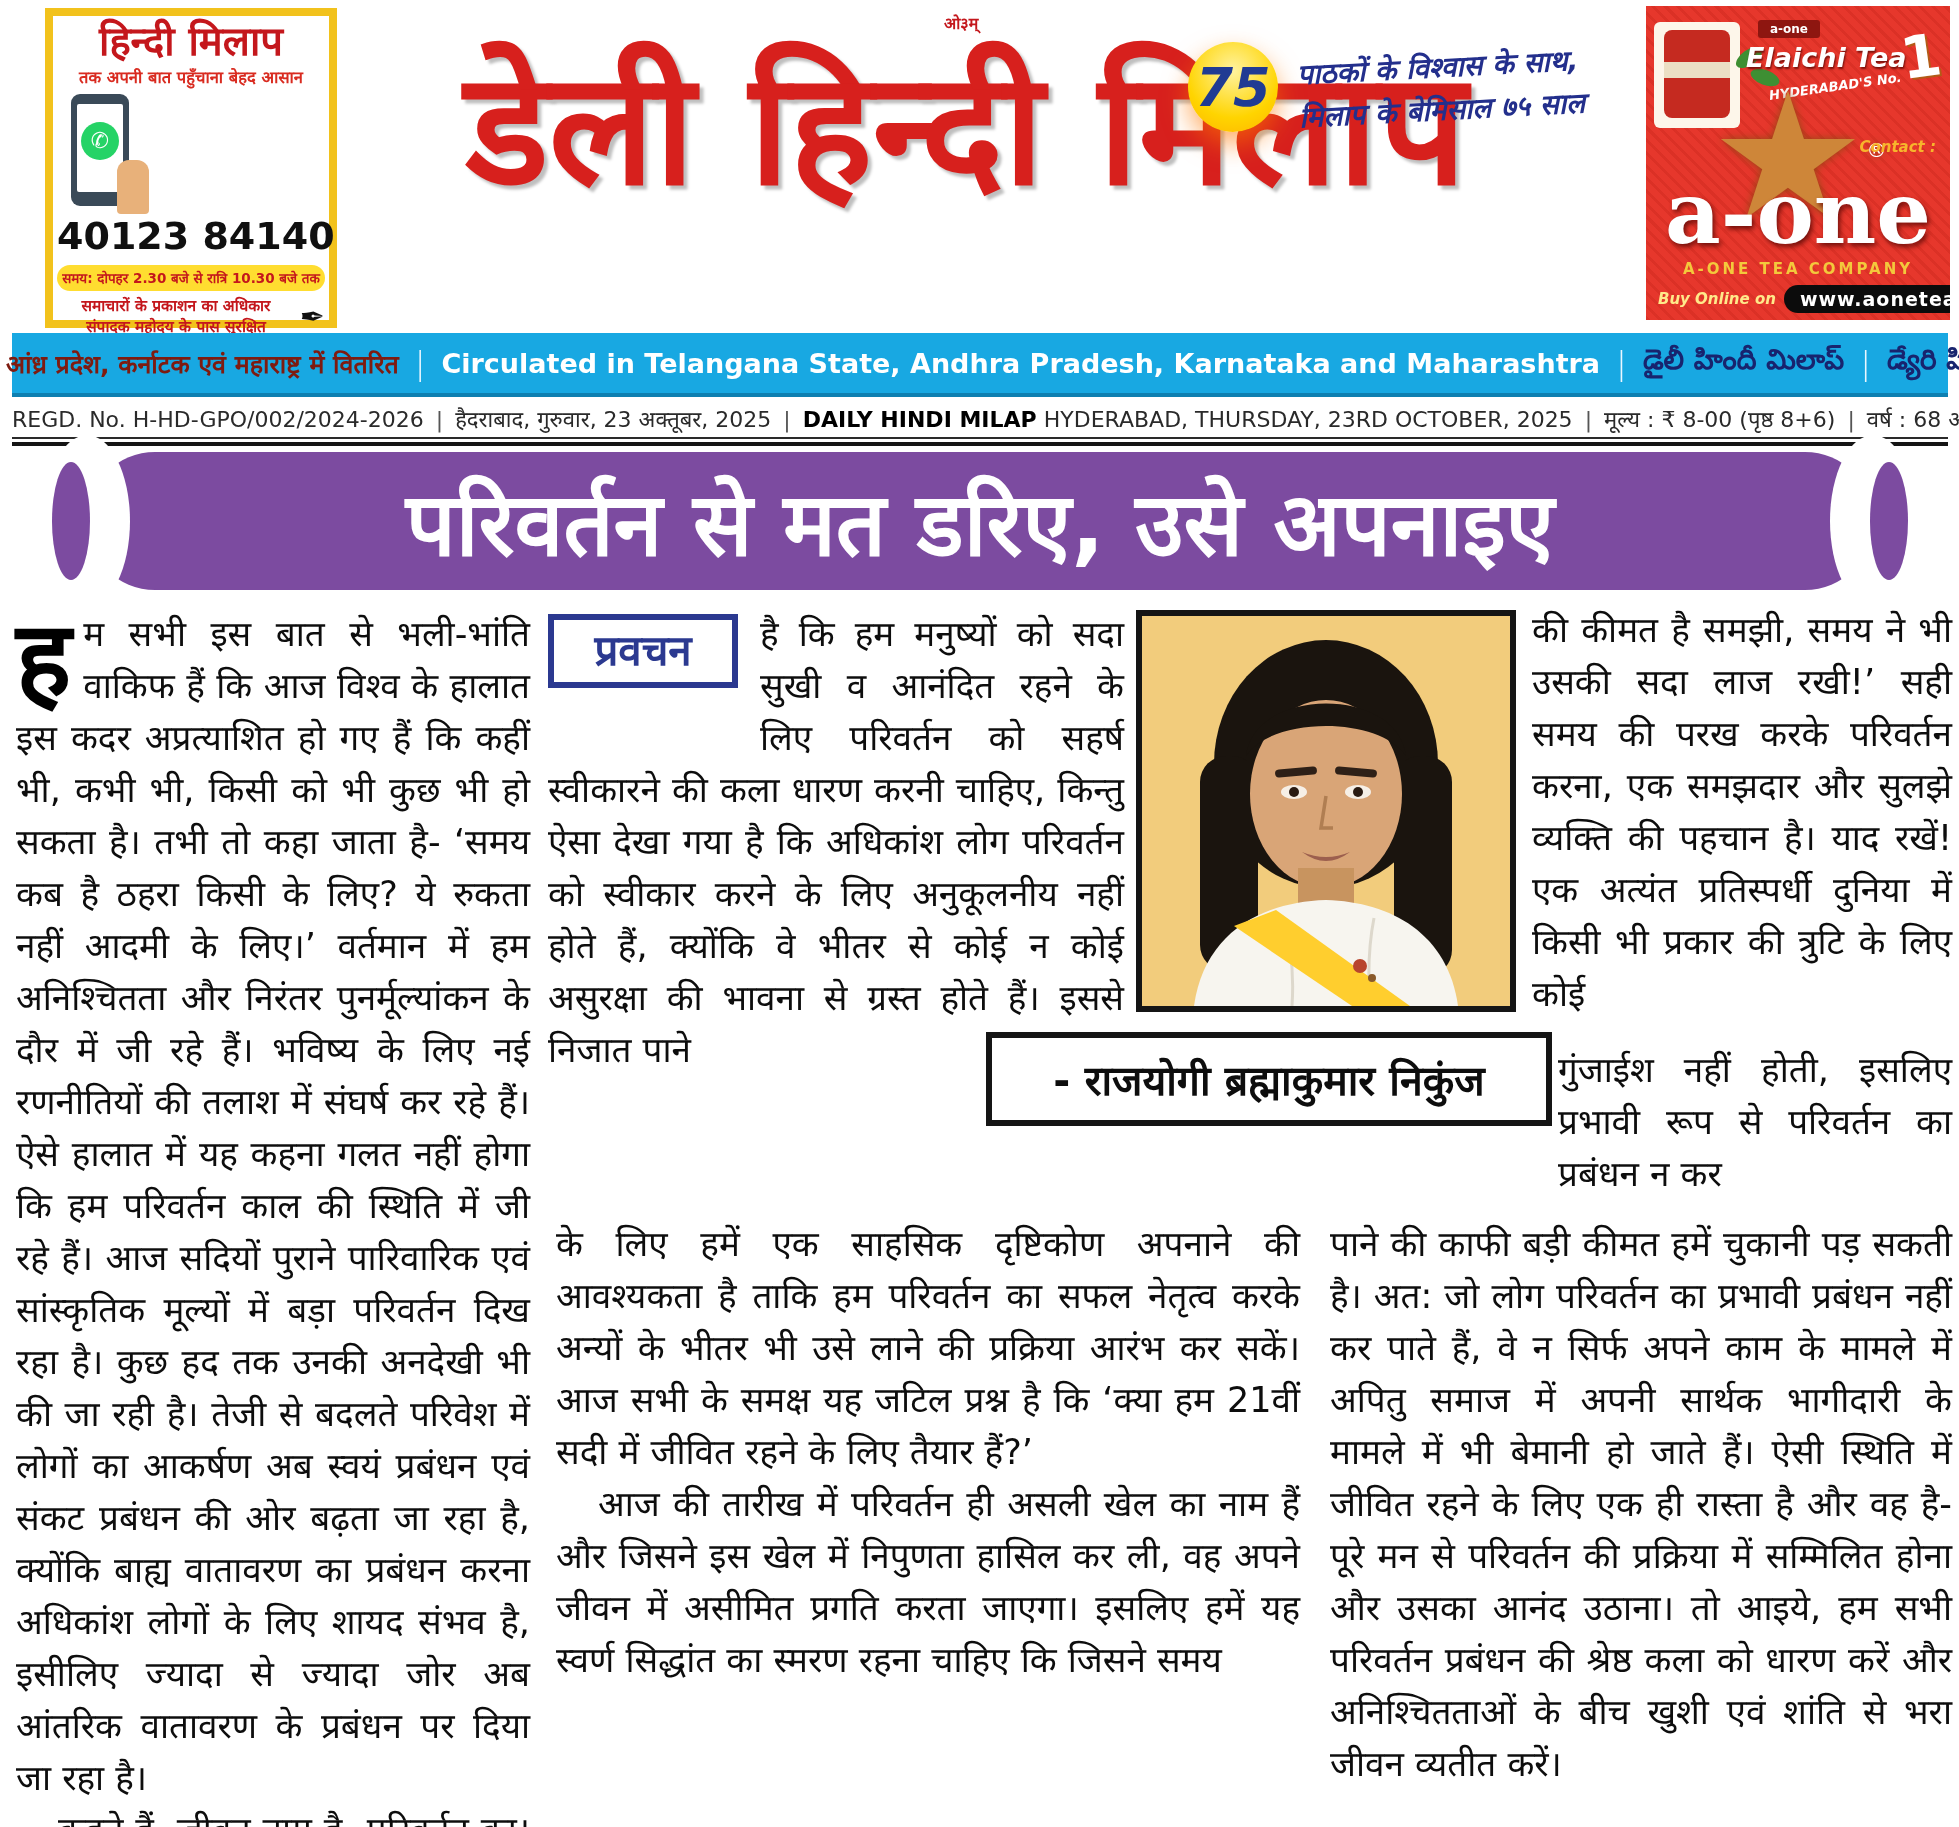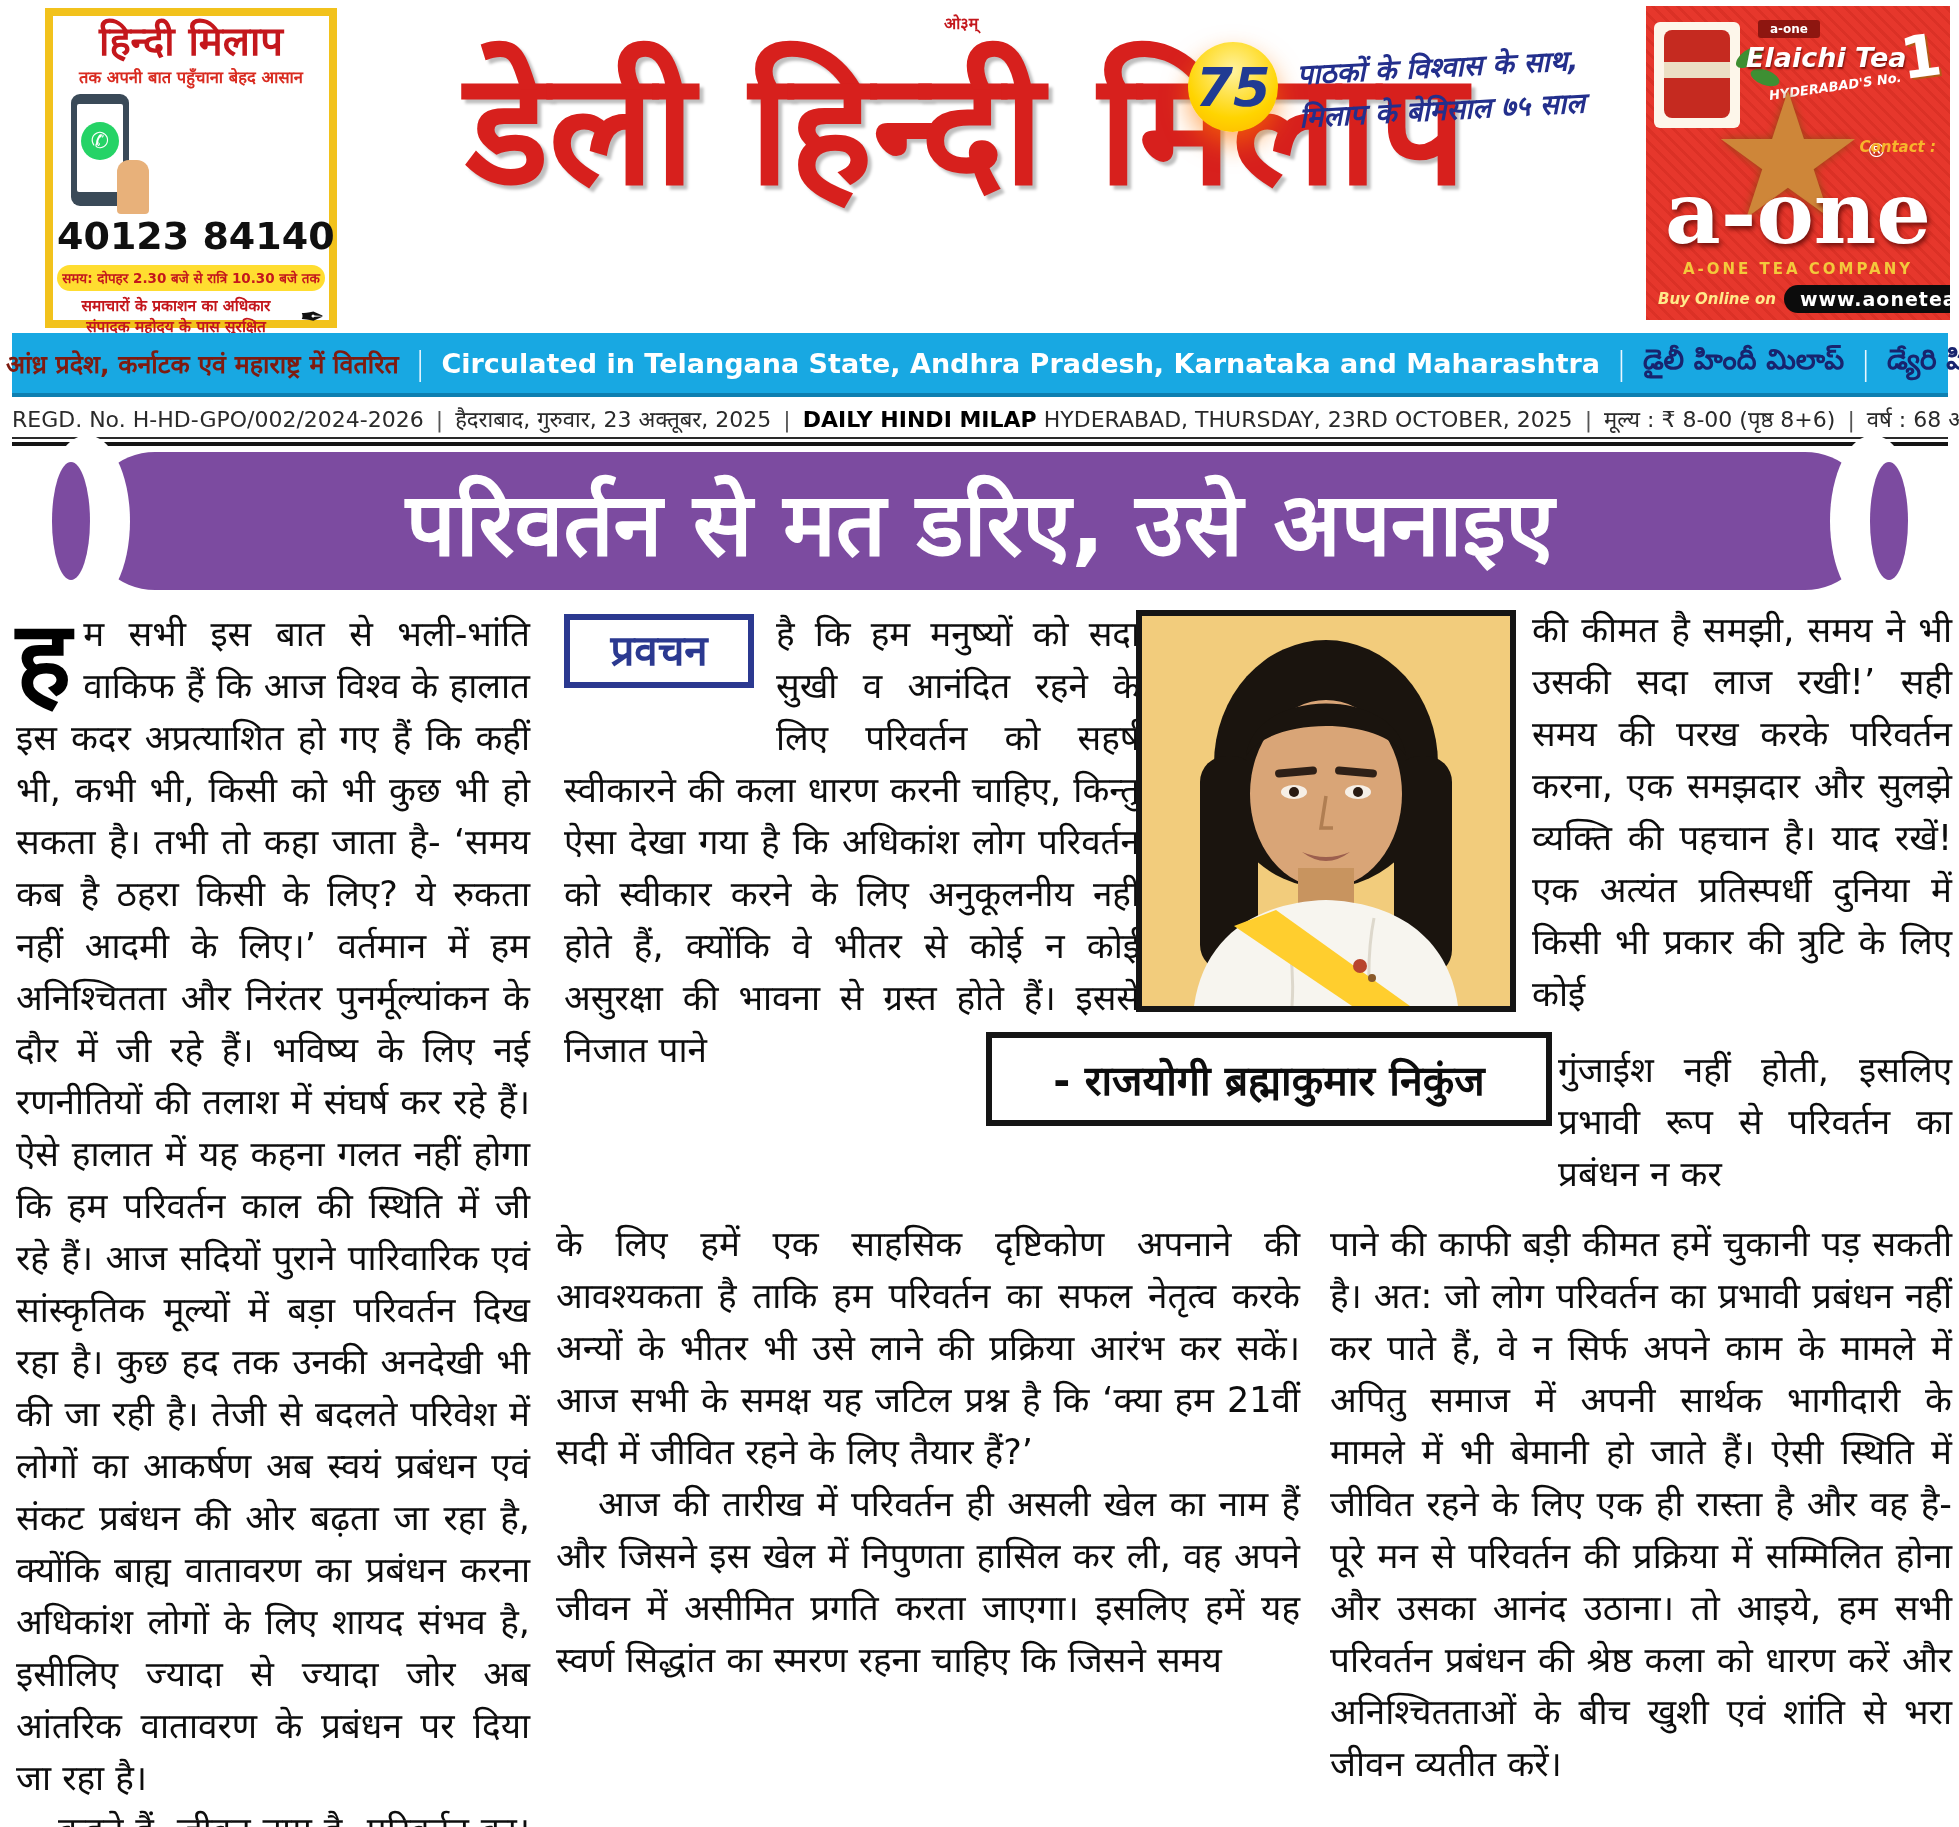--- a/index.html
+++ b/index.html
@@ -89,21 +89,21 @@
     background:#fff; border-radius:50%; }
   .gap.left { left:-8px; } .gap.right { right:-8px; }
   .banner .cap { position:absolute; top:50%; transform:translateY(-50%); width:38px; height:118px;
     background:#7C4BA0; border-radius:50%; }
   .cap.left { left:0; } .cap.right { right:0; }
   .banner .headline { position:absolute; left:90px; right:90px; top:0; bottom:0; display:flex;
     align-items:center; justify-content:center; color:#fff; font-size:88px; font-weight:800; white-space:nowrap; }
   
   .body-text { position:absolute; font-size:35px; line-height:52px; color:#0d0d0d; text-align:justify; }
   .col1       { left:16px;   top:608px;  width:514px; height:1212px; }
-  .col2-top   { left:564px;  top:608px;  width:576px; height:606px; }
+  .col2-top   { left:548px;  top:608px;  width:576px; height:606px; }
   .col2-bottom{ left:556px;  top:1218px; width:744px; height:604px; }
   .col3-top   { left:1532px; top:604px;  width:420px; height:438px; }
   .col3-mid   { left:1558px; top:1044px; width:394px; height:172px; }
   .col3-bottom{ left:1330px; top:1218px; width:622px; height:604px; }
   .body-text p.indent { text-indent:42px; }
   .dropcap { float:left; font-size:104px; line-height:86px; font-weight:800; margin:8px 12px 0 0; color:#000; }
   .kicker { float:left; width:190px; height:74px; border:6px solid #2B3990; display:flex; align-items:center;
     justify-content:center; color:#2B3990; font-weight:800; font-size:42px; margin:6px 22px 44px 0; background:#fff; }
   
   .photo { position:absolute; left:1136px; top:610px; width:380px; height:402px;

